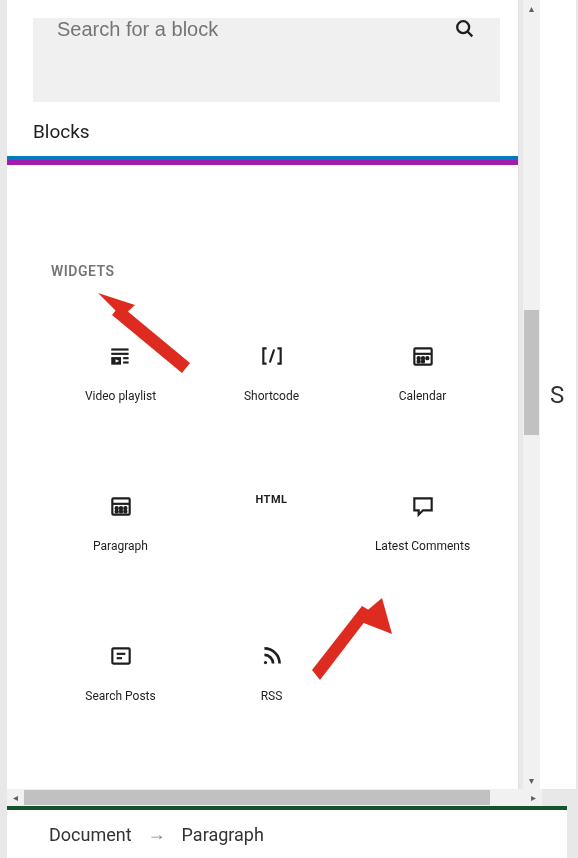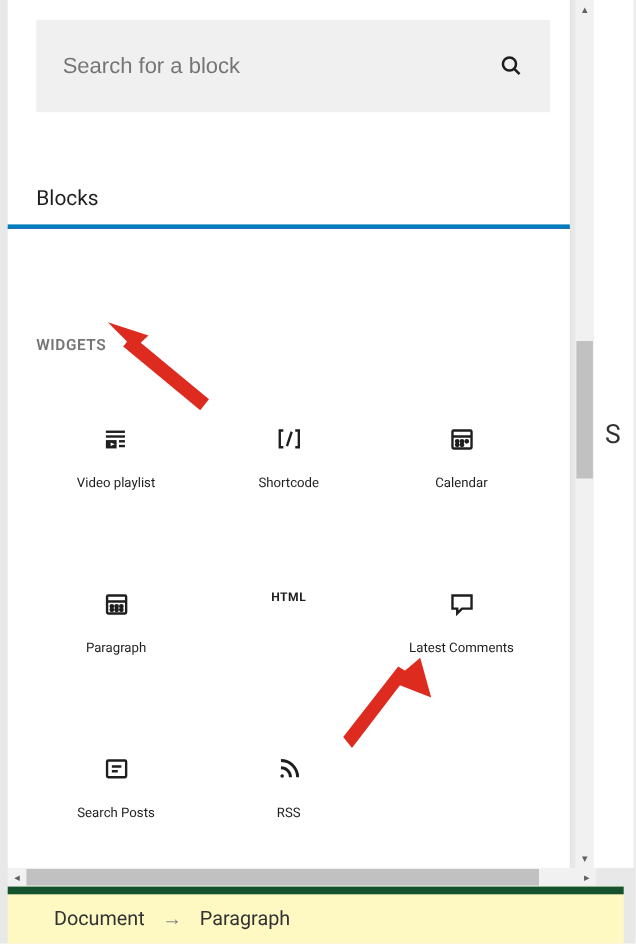--- a/index.html
+++ b/index.html
@@ -26,63 +26,62 @@
   background: #fff;
   border-right: 1px solid #e0e0e0;
 }
 .search-wrap {
   padding: 18px 18px 0 26px;
 }
 .search-box {
   background: #f0f0f0;
   height: 84px;
   display: flex;
-  align-items: center;
+  align-items: flex-start;
   padding: 0 24px;
   gap: 16px;
 }
 .search-input {
   flex: 1;
   background: transparent;
   border: none;
   outline: none;
   font-size: 20px;
   color: #757575;
 }
 .search-input::placeholder { color: #757575; }
 .search-icon {
   width: 22px;
   height: 22px;
   color: #1e1e1e;
 }
 .tabs {
   display: flex;
-  border-bottom: 1px solid #a21caf;
-  margin-top: 48px;
+  border-bottom: 6px solid #a21caf;
 }
 .tab {
   flex: 1;
   text-align: left;
   padding: 18px 26px 16px;
   font-size: 19px;
   color: #1e1e1e;
   cursor: pointer;
   position: relative;
 }
 .tab.active::after {
   content: "";
   position: absolute;
   left: 0;
   right: 0;
   bottom: -1px;
   height: 4px;
   background: #007cba;
 }
 .content {
-  padding: 0 0 20px 0;
+  padding: 0 0 20px 18px;
   height: calc(100% - 160px);
   overflow-y: auto;
 }
 .section-title {
   font-size: 14px;
   font-weight: 600;
   color: #757575;
   letter-spacing: 0.5px;
   padding: 98px 0 0 26px;
 }
@@ -201,28 +200,28 @@
   background: #c1c1c1;
   cursor: pointer;
 }
 
 .breadcrumb-bar {
   position: absolute;
   left: 7px;
   bottom: 0;
   height: 52px;
   width: 560px;
-  background: #fef9c3;
+  background: #ffffff;
   display: flex;
   align-items: center;
   padding-left: 42px;
   font-size: 18px;
   color: #333;
   gap: 16px;
-  border-top: 7px solid #14532d;
+  border-top: 4px solid #14532d;
 }
 .breadcrumb-sep {
   color: #888;
 }
 
 .red-arrow {
   position: absolute;
   pointer-events: none;
 }
 .red-arrow svg { display: block; }

